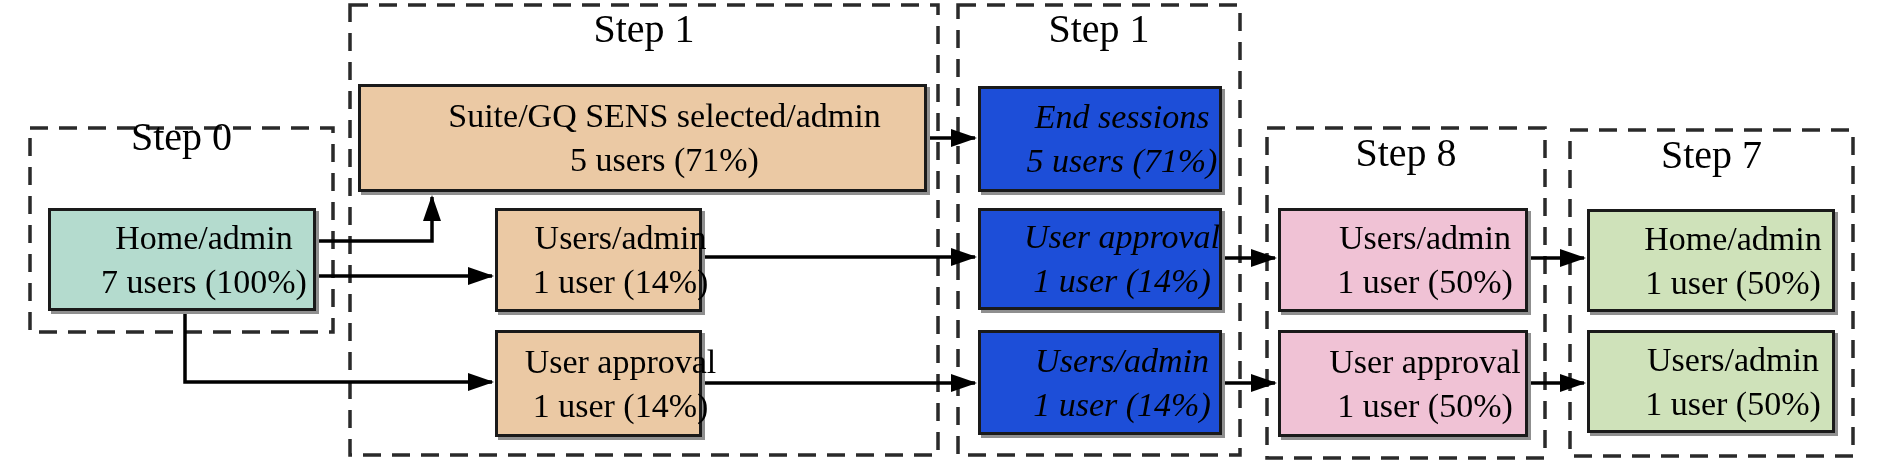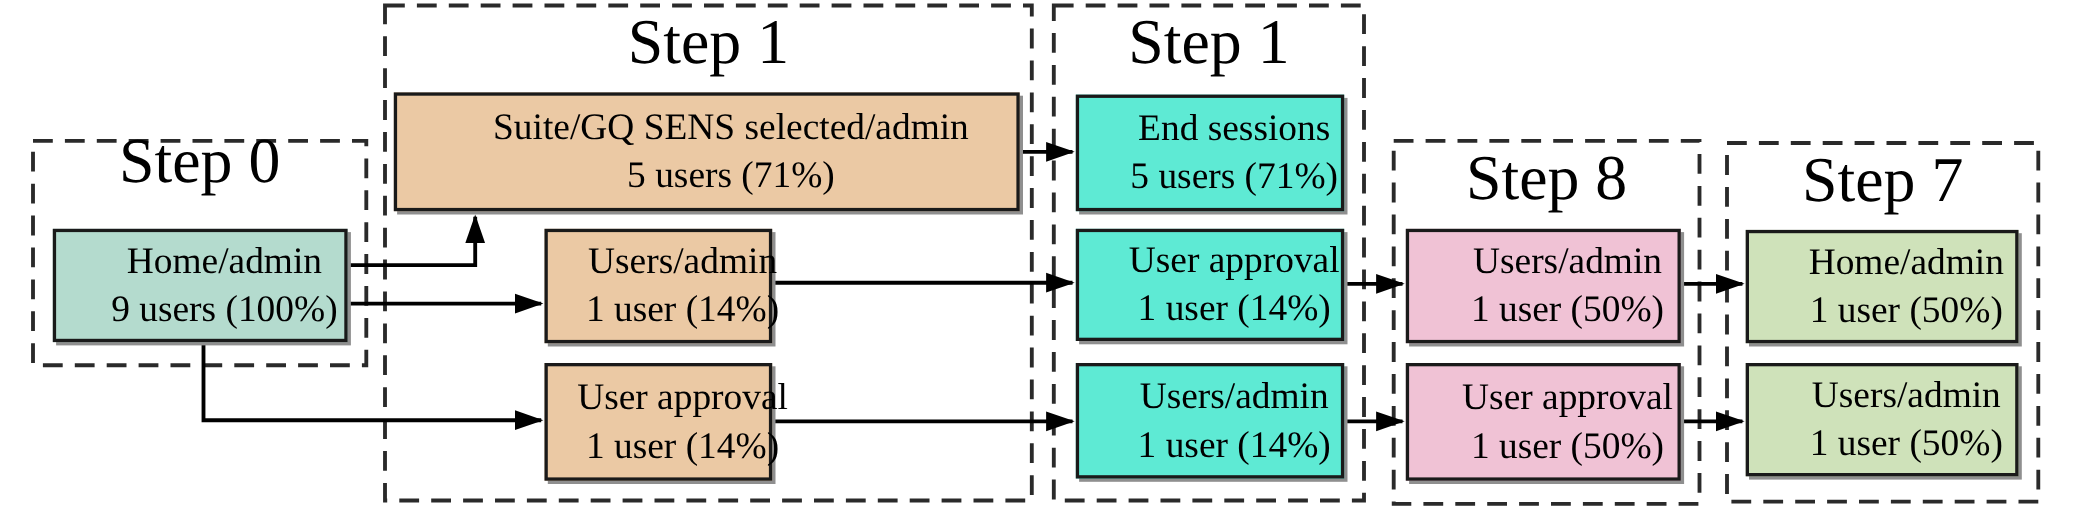--- a/index.html
+++ b/index.html
@@ -8,39 +8,39 @@
     width:1890px;height:466px;
     background:#ffffff;
     font-family:"Liberation Serif","DejaVu Serif",serif;
     color:#000;
     overflow:hidden;
   }
   svg.layer{position:absolute;left:0;top:0;width:1890px;height:466px;}
   .step-title{
     position:absolute;
     text-align:center;
-    font-size:58px;
+    font-size:40px;
     line-height:1.05;
     white-space:nowrap;
   }
   .node{
     position:absolute;
     border:3px solid #1a1a1a;
     box-shadow:3px 3px 0 #8f8f8f;
     box-sizing:border-box;
     display:flex;flex-direction:column;
     align-items:center;justify-content:center;
     text-align:center;
     font-size:34px;line-height:1.28;
     white-space:nowrap;
     padding-left:44px;
   }
   .c-mint{background:#b4dbce;}
   .c-tan{background:#ebc9a4;}
-  .c-lav{background:#5eead4;}
+  .c-lav{background:#1d4ed8;font-style:italic;}
   .c-pink{background:#f0c2d5;}
   .c-green{background:#cfe2ba;}
 </style>
 </head>
 <body>
 
 <div class="canvas">
 
   <svg class="layer" viewBox="0 0 1890 466">
     <defs>
@@ -72,21 +72,21 @@
   </svg>
 
   <div class="step-title" style="left:30px;width:303px;top:116px;">Step 0</div>
   <div class="step-title" style="left:350px;width:588px;top:8px;">Step 1</div>
   <div class="step-title" style="left:958px;width:282px;top:8px;">Step 1</div>
   <div class="step-title" style="left:1267px;width:278px;top:132px;">Step 8</div>
   <div class="step-title" style="left:1570px;width:283px;top:134px;">Step 7</div>
 
   <div class="node c-mint" style="left:48px;top:208px;width:268px;height:103px;">
     <span>Home/admin</span>
-    <span>9 users (100%)</span>
+    <span>7 users (100%)</span>
   </div>
 
   <div class="node c-tan" style="left:358px;top:84px;width:569px;height:108px;">
     <span>Suite/GQ SENS selected/admin</span>
     <span>5 users (71%)</span>
   </div>
   <div class="node c-tan" style="left:495px;top:208px;width:207px;height:104px;">
     <span>Users/admin</span>
     <span>1 user (14%)</span>
   </div>

